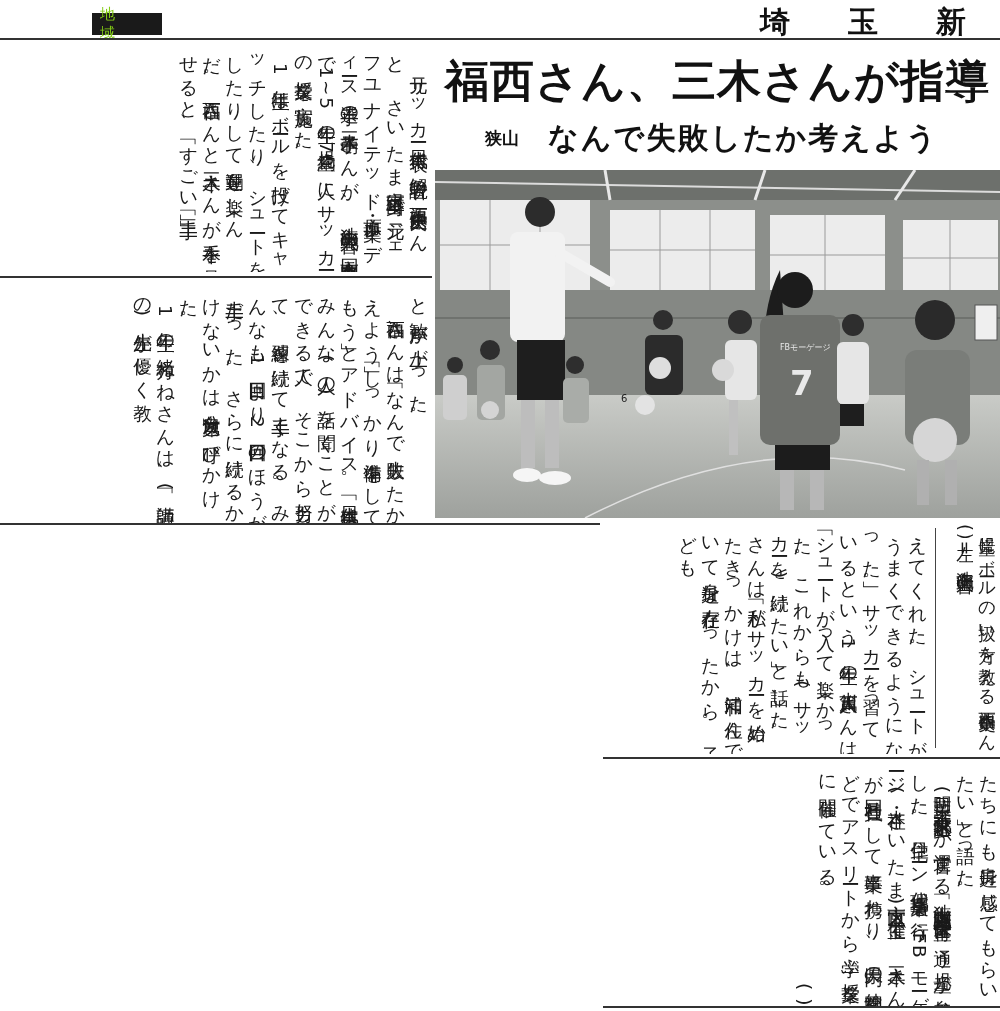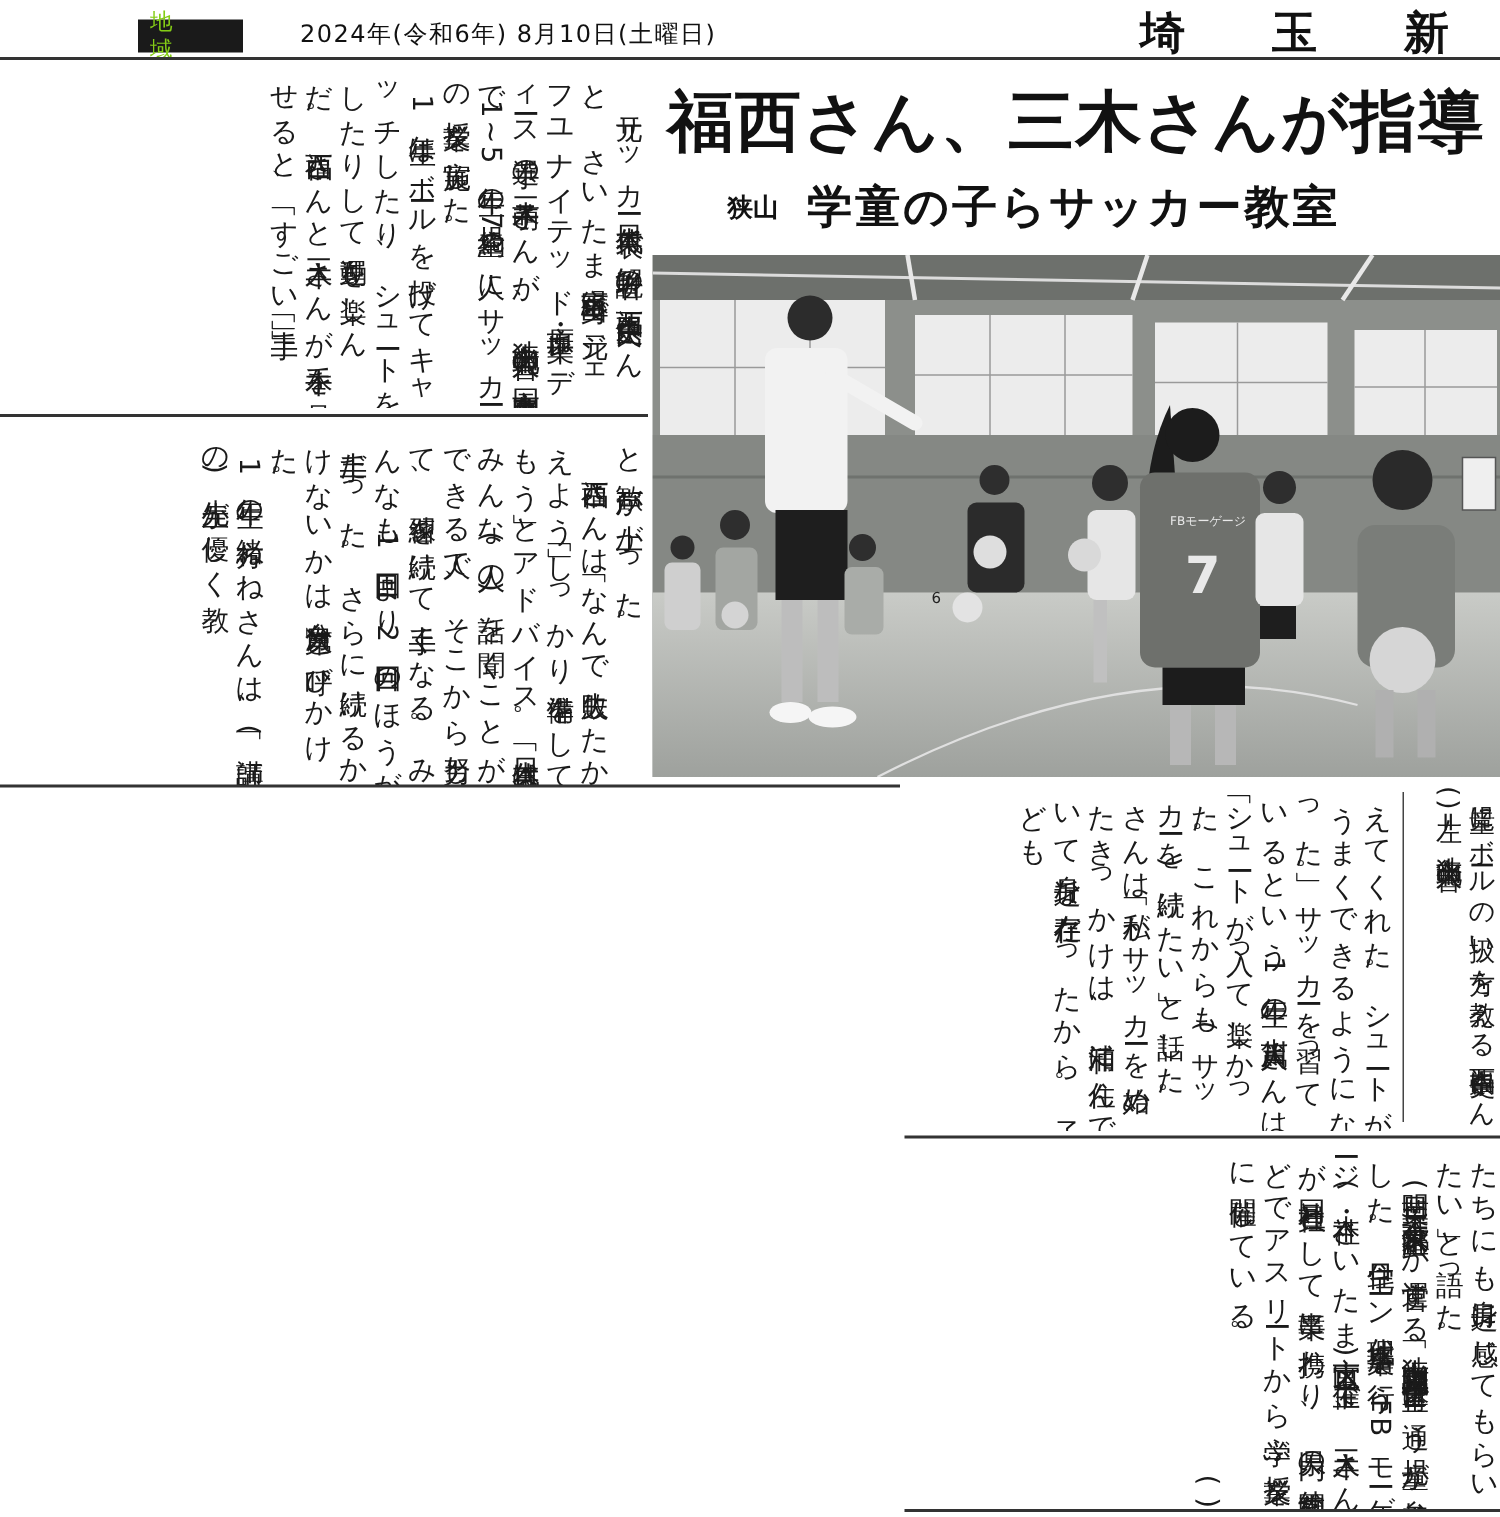--- a/index.html
+++ b/index.html
@@ -17,60 +17,59 @@
   .vblock p { margin:0; }
   .rule-h { position:absolute; height:2px; background:#333; }
   .rule-v { position:absolute; width:1px; background:#444; }
 
   #left-top { left:0; top:44px; width:430px; height:228px; }
   #left-bottom { left:0; top:286px; width:430px; height:238px; }
 
   
   #headline { left:445px; top:52px; width:560px; font-family:"DejaVu Serif", serif; font-weight:bold; font-size:44px; letter-spacing:1px; white-space:nowrap; color:#111; }
   #subhead { left:485px; top:118px; width:500px; white-space:nowrap; }
-  #subhead-place { font-family:Liberation Serif, serif; font-weight:bold; font-size:17px; margin-right:14px; vertical-align:middle;text-align:center; }
+  #subhead-place { font-family:Liberation Serif, serif; font-weight:bold; font-size:17px; margin-right:24px; vertical-align:middle;text-align:center; }
   #subhead-text { font-family:"DejaVu Serif", serif; font-weight:bold; font-size:30px; letter-spacing:2px; vertical-align:middle; }
 
   
   #photo { left:435px; top:170px; width:565px; height:348px; background:#8c8f8b; overflow:hidden; }
   #photo svg { display:block; }
 
   
   #caption { left:940px; top:524px; width:58px; height:230px; font-size:17.5px; line-height:22px; letter-spacing:1px; }
   #caption-rule { left:935px; top:528px; height:220px; }
   #right-top { left:603px; top:524px; width:326px; height:230px; }
   #right-bottom { left:603px; top:762px; width:397px; height:245px; }
   #byline { display:inline; }
 </style>
 </head>
 <body>
 
 <div id="header" class="abs">
   <div id="badge" class="abs">地 域</div>
-  <div id="date" class="abs">2024年(令和6年) 8月10日(土曜日)</div>
   <div id="masthead" class="abs">埼玉新</div>
 </div>
 <div id="top-rule" class="abs"></div>
 
 <div id="left-top" class="vblock">
   <p style="text-indent:1em;">元サッカー日本代表で解説者の福西崇史氏さんと、さいたま市緑区出身で元ジェフユナイテッド市原・千葉レディース選手の三木萌子さんが、狭山市北入曽の同市立入間野小学校で1~5年生の児童約70人にサッカーの授業を実施した。</p>
   <p style="text-indent:1em;">1年生はボールを投げてキャッチしたり、シュートをしたりして運動を楽しんだ。福西さんと三木さんが手本を見せると、「すごい」「上手」</p>
 </div>
 <div class="rule-h" style="left:0;top:276px;width:432px;"></div>
 <div id="left-bottom" class="vblock">
   <p>と歓声が上がった。</p>
   <p style="text-indent:1em;">福西さんは「なんで失敗したか考えよう」「しっかり準備をして挑もう」とアドバイス。「日本代表はみんな(人の)話を聞くことができる人で、そこから努力して、練習を続けて上手くなる。みんなも1回目より2回目のほうが上手だった。さらに続けるか続けないかは自分次第」と呼びかけた。</p>
   <p style="text-indent:1em;">1年生の緒方ねねさんは、「(講師の)先生が優しく教</p>
 </div>
 <div class="rule-h" style="left:0;top:523px;width:600px;"></div>
 
 <div id="headline" class="abs">福西さん、三木さんが指導</div>
 <div id="subhead" class="abs">
   <span id="subhead-place">狭山</span>
-  <span id="subhead-text">学童の子らサッカー教室</span>
+  <span id="subhead-text">なんで失敗したか考えよう</span>
 </div>
 
 <div id="photo" class="abs">
   <svg width="565" height="348" viewBox="0 0 565 348">
     <defs>
       <linearGradient id="floor" x1="0" y1="0" x2="0" y2="1">
         <stop offset="0" stop-color="#c9cbc7"></stop>
         <stop offset="1" stop-color="#9ea19d"></stop>
       </linearGradient>
     </defs>

